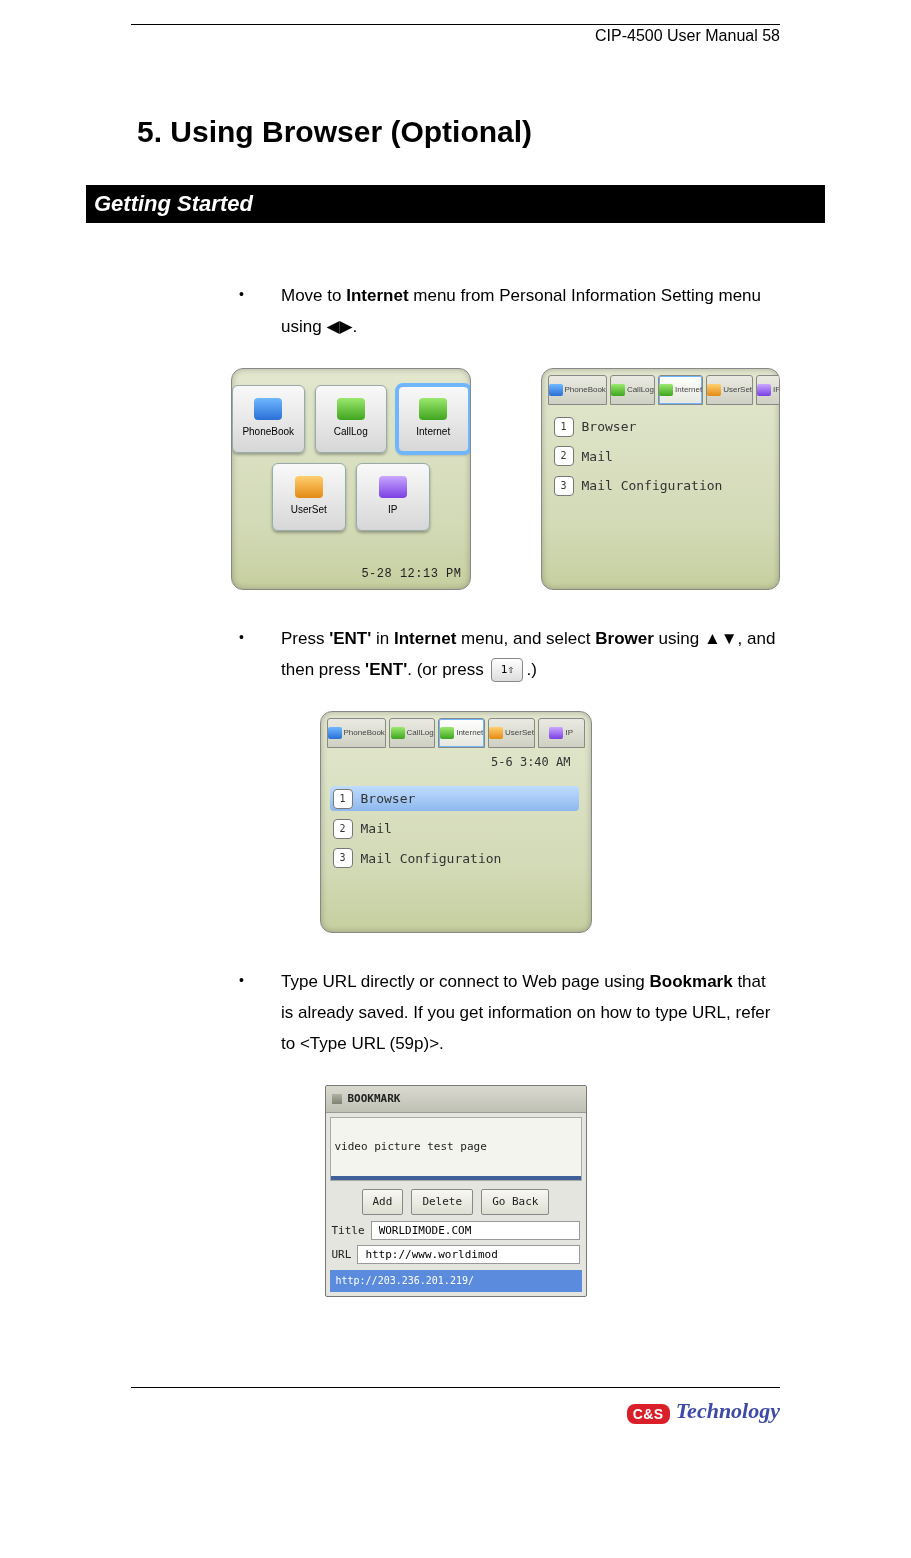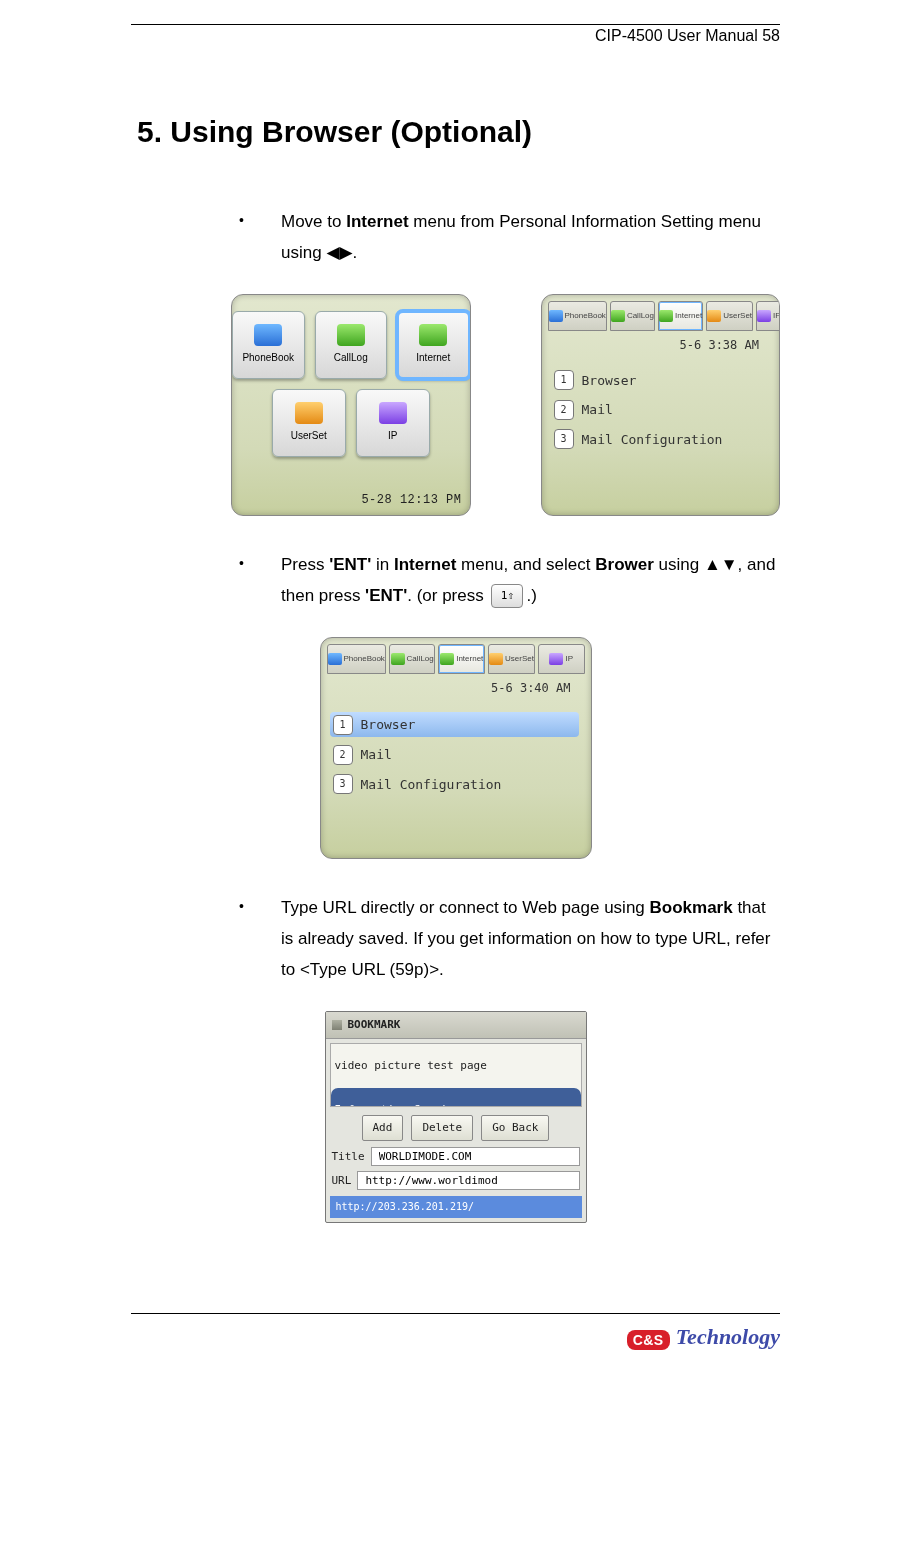--- a/index.html
+++ b/index.html
@@ -42,21 +42,21 @@
   .mi.sel{background:linear-gradient(#c0dcff,#8db8ed);border-radius:4px;padding:1px 3px;margin-left:-3px;}
 
   
   .keyglyph{display:inline-flex;align-items:center;justify-content:center;width:30px;height:22px;border:1px solid #888;border-radius:4px;background:linear-gradient(#fff,#ddd);font-family:monospace;font-size:11px;vertical-align:middle;margin:0 3px;}
 
   
   .bm-box{width:260px;background:#e4e5df;border:1px solid #777;border-radius:2px;margin:20px auto 0 auto;font-family:monospace;font-size:11px;color:#222;}
   .bm-title{background:linear-gradient(#d9d9d0,#c0c1b5);border-bottom:1px solid #999;padding:3px 6px;display:flex;align-items:center;gap:6px;font-size:11px;font-weight:bold;}
   .bm-title .sq{width:10px;height:10px;background:linear-gradient(#aeb0a2,#7f8174);}
   .bm-listarea{background:#f4f4ee;border:1px solid #aaa;margin:4px;height:62px;overflow:hidden;}
-  .bm-item{padding:12px 4px;white-space:nowrap;border-radius:7px;}
+  .bm-item{padding:19px 4px;white-space:nowrap;}
   .bm-item.dim{color:#8c8c86;}
   .bm-item.sel{background:#3f5f99;color:#fff;}
   .bm-btnrow{display:flex;gap:8px;justify-content:center;padding:4px 0;}
   .bm-btn{border:1px solid #888;background:linear-gradient(#f8f8f2,#dedfd3);padding:2px 10px;border-radius:2px;font-size:11px;}
   .bm-field{display:flex;align-items:center;padding:2px 6px;gap:6px;}
   .bm-field input{flex:1;font-family:monospace;font-size:11px;padding:2px 7px;border:1px solid #999;background:#fff;}
   .bm-statusurl{background:#5b8bdd;color:#fff;padding:2px 6px;margin:4px;font-size:10px;}
 
   
   .ftr{margin-top:90px;border-top:1px solid #000;padding:10px 0 18px 0;display:flex;justify-content:flex-end;}
@@ -69,20 +69,21 @@
 <div class="page">
   <hr class="hr-top">
   <div class="header-line">
     <span>CIP-4500 User Manual</span>
     <span> </span>
     <span>58</span>
   </div>
 
   <h1 class="main-title">5. Using Browser (Optional)</h1>
 
+  <div class="section-bar">Getting Started</div>
 
   <div class="body-area">
     <ul class="bul">
 
       <li>
         <span>Move to </span><b>Internet</b><span> menu from Personal Information Setting menu using </span><span>◀▶</span><span>.</span>
       </li>
     </ul>
 
     <div class="row1">
@@ -131,21 +132,20 @@
             </div>
           <div class="tab">
               <span class="ticon c-org"></span>
               <span>UserSet</span>
             </div>
           <div class="tab">
               <span class="ticon c-pur"></span>
               <span>IP</span>
             </div>
         </div>
-        <div class="status-line">5-6  3:38 AM</div>
         <div class="menu-list">
           <div class="mi">
               <span class="num">1</span>
               <span>Browser</span>
             </div>
           <div class="mi">
               <span class="num">2</span>
               <span>Mail</span>
             </div>
           <div class="mi">

